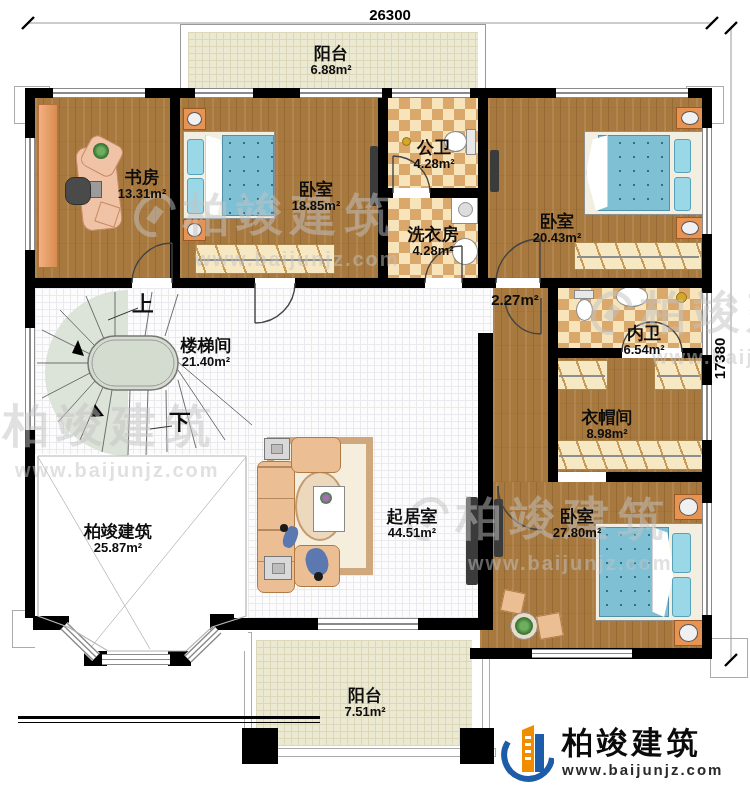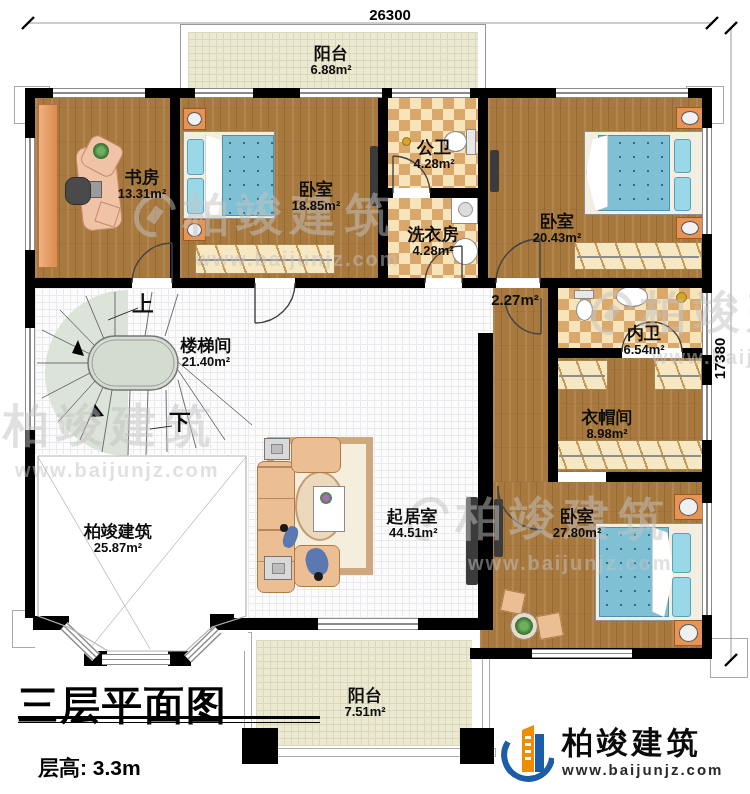--- a/index.html
+++ b/index.html
@@ -339,48 +339,43 @@
   <div class="rlabel" style="left:180px;top:410px;font-size:21px;">下</div>
   <div class="rlabel" style="left:515px;top:292px;font-size:15px;">2.27m²</div>
   <div class="rlabel" style="left:644px;top:324px;">
     <span class="rname">内卫</span>
     <span class="rarea">6.54m²</span>
     </div>
   <div class="rlabel" style="left:607px;top:408px;">
     <span class="rname">衣帽间</span>
     <span class="rarea">8.98m²</span>
     </div>
-  <div class="rlabel" style="left:412px;top:507px;text-align:right;">
+  <div class="rlabel" style="left:412px;top:507px;">
     <span class="rname">起居室</span>
     <span class="rarea">44.51m²</span>
     </div>
   <div class="rlabel" style="left:577px;top:507px;">
     <span class="rname">卧室</span>
     <span class="rarea">27.80m²</span>
     </div>
   <div class="rlabel" style="left:118px;top:522px;">
     <span class="rname">柏竣建筑</span>
     <span class="rarea">25.87m²</span>
     </div>
   <div class="rlabel" style="left:365px;top:686px;">
     <span class="rname">阳台</span>
     <span class="rarea">7.51m²</span>
     </div>
 
   <div class="dimtext" style="left:360px;top:6px;width:60px;text-align:center;">26300</div>
   <div class="dimtext" style="left:690px;top:350px;width:58px;text-align:center;transform:rotate(-90deg);">17380</div>
 
   <div class="abs" style="left:18px;top:678px;display:flex;align-items:baseline;">
-    <span class="tb-title">三层平面图</span>
   </div>
   <div class="abs" style="left:18px;top:716px;width:302px;height:7px;border-top:3px solid #000;border-bottom:1.5px solid #000;"></div>
-  <div class="abs tb-line" style="left:38px;top:754px;">
-    <span>层高:</span>
-    <span>3.3m</span>
-  </div>
 
   <div class="abs" style="left:498px;top:720px;display:flex;align-items:center;gap:8px;">
     <svg width="56" height="64" viewBox="0 0 56 64">
       <path d="M10,22 A24,24 0 1 0 54,38" stroke="#1c5ca8" stroke-width="6" fill="none"></path>
       <polygon points="24,10 36,5 36,52 24,52" fill="#f08c00"></polygon>
       <rect x="37" y="14" width="9" height="38" fill="#1c5ca8"></rect>
       <rect x="27" y="16" width="6" height="3" fill="#fff"></rect>
         <rect x="27" y="23" width="6" height="3" fill="#fff"></rect>
       <rect x="27" y="30" width="6" height="3" fill="#fff"></rect>
         <rect x="27" y="37" width="6" height="3" fill="#fff"></rect>

